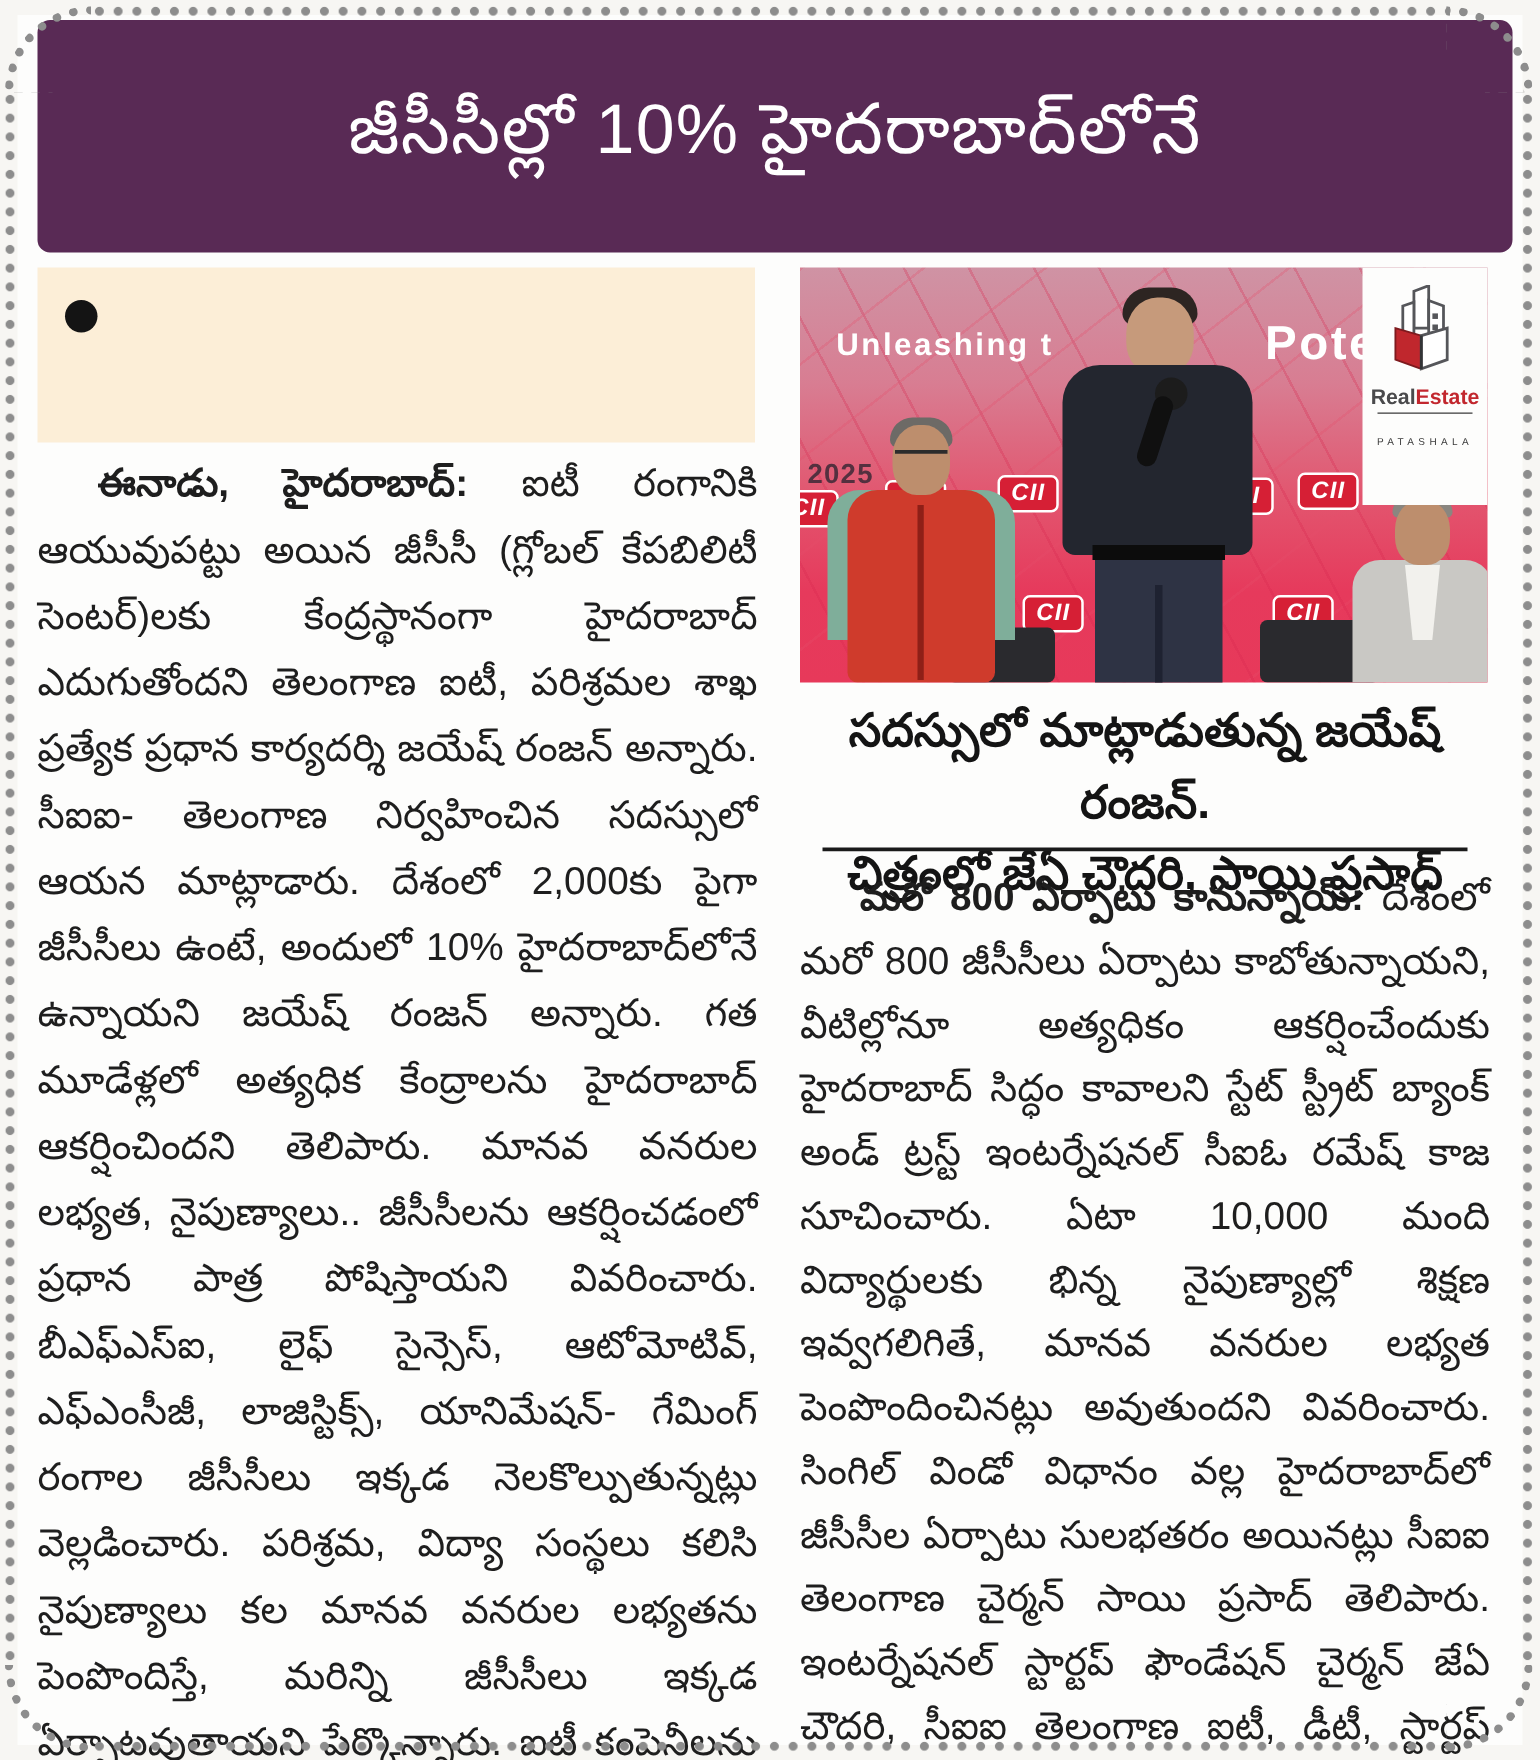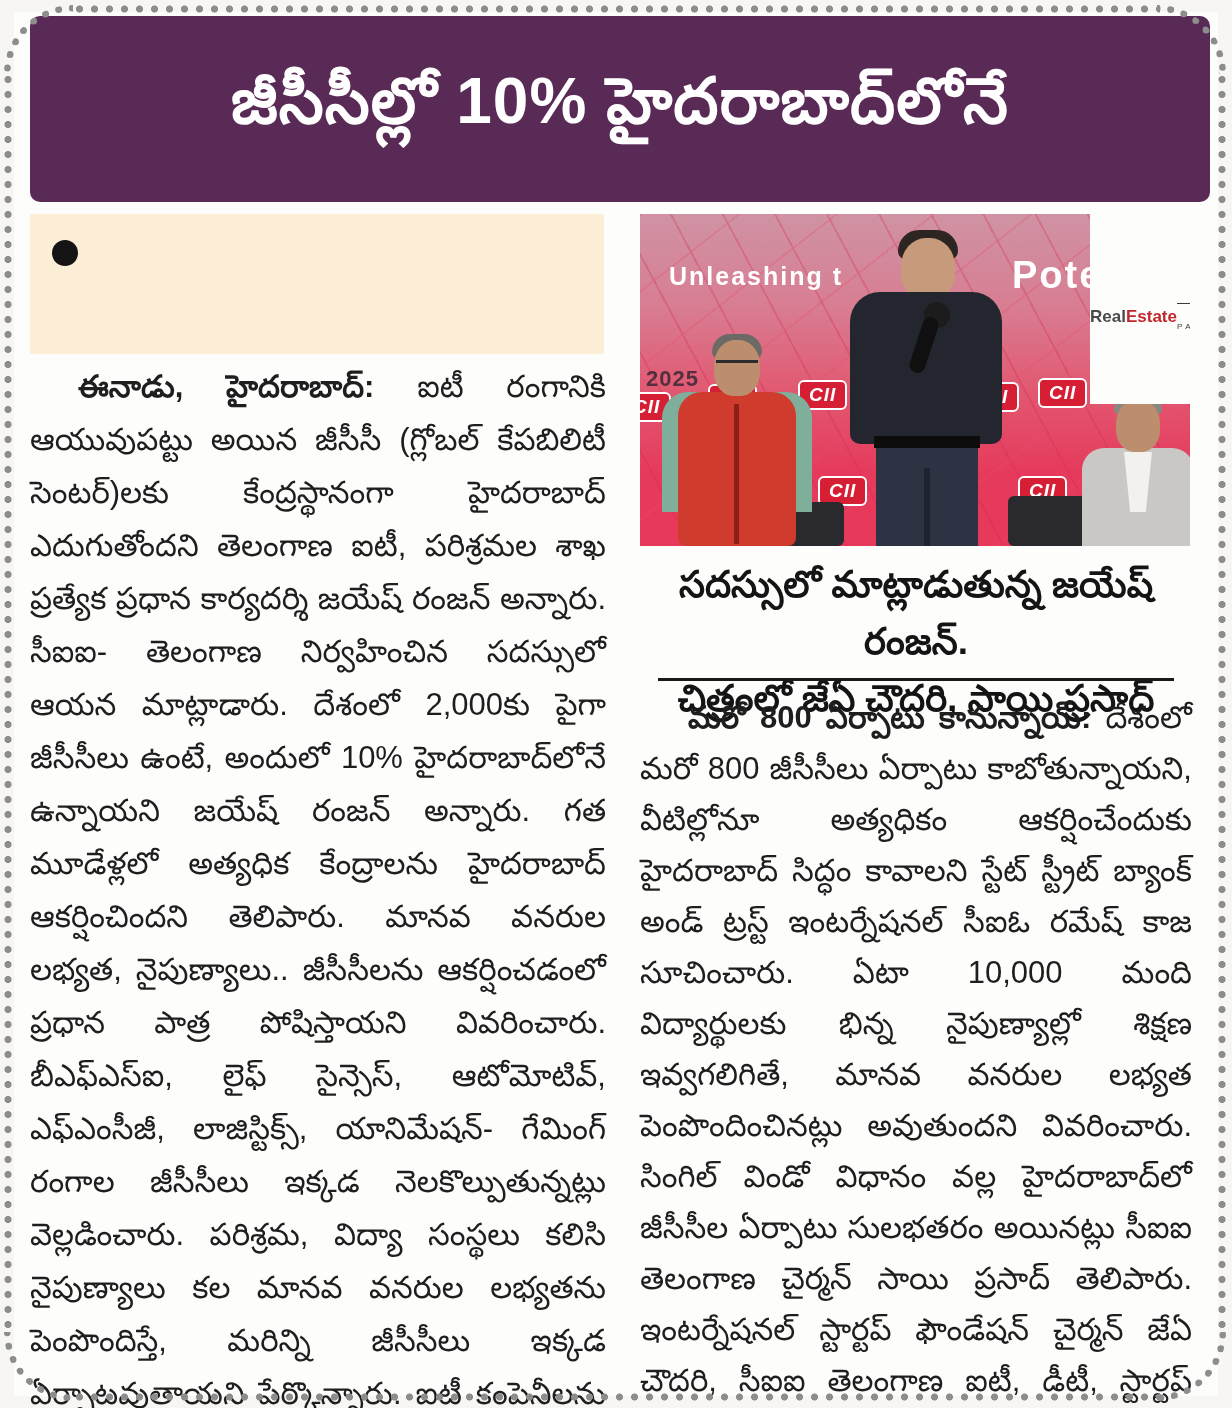--- a/index.html
+++ b/index.html
@@ -31,21 +31,21 @@
   .corner.bl{left:4px;bottom:7px;border-bottom:7px dotted #8d8d8d;border-left:7px dotted #8d8d8d;border-bottom-left-radius:70px;}
   .corner.br{right:6px;bottom:7px;border-bottom:7px dotted #8d8d8d;border-right:7px dotted #8d8d8d;border-bottom-right-radius:70px;}
 
   
   .banner{
     position:absolute;left:30px;top:16px;width:1180px;height:186px;
     background:#592a55;border-radius:10px;
     display:flex;align-items:center;justify-content:center;z-index:2;
   }
   .banner .headline{
-    color:#ffffff;font-size:64px;font-weight:700;letter-spacing:1px;white-space:nowrap;
+    color:#ffffff;font-size:56px;font-weight:400;letter-spacing:1px;white-space:nowrap;
   }
 
   
   .highlight{
     position:absolute;left:30px;top:214px;width:574px;height:140px;
     background:#fceed7;display:flex;align-items:center;padding:0;z-index:2;
   }
   .highlight .bullet{
     width:26px;height:26px;background:#141414;border-radius:50%;
     margin:0 18px 0 22px;flex:0 0 auto;align-self:flex-start;margin-top:26px;
@@ -105,21 +105,21 @@
   .gl-vline{position:absolute;left:78px;top:70px;width:5px;height:140px;background:#8e1f17;}
 
   
   .guest-r{position:absolute;right:-6px;top:186px;width:116px;height:146px;}
   .gr-head{position:absolute;left:36px;top:0;width:44px;height:52px;background:#bd8e6d;border-radius:45% 45% 42% 42%;}
   .gr-hair{position:absolute;left:34px;top:-4px;width:48px;height:18px;background:#8a8680;border-radius:20px 20px 6px 6px;}
   .gr-suit{position:absolute;left:2px;top:48px;width:112px;height:98px;background:#c9c8c4;border-radius:22px 22px 0 0;}
   .gr-shirt{position:absolute;left:44px;top:52px;width:28px;height:60px;background:#f2f1ed;clip-path:polygon(0 0,100% 0,78% 100%,22% 100%);}
 
   
-  .notch{position:absolute;right:0;top:0;width:100px;height:190px;background:#fdfdfc;display:flex;flex-direction:row;align-items:center;justify-content:flex-start;padding-top:14px;box-sizing:border-box;margin-left:24px;}
+  .notch{position:absolute;right:0;top:0;width:100px;height:190px;background:#fdfdfc;display:flex;flex-direction:column;align-items:center;justify-content:flex-start;padding-top:14px;box-sizing:border-box;margin-left:24px;}
   .logo-art{width:74px;height:78px;}
   .logo-line1{font-size:17px;font-weight:700;margin-top:2px;white-space:nowrap;}
   .logo-real{color:#4a4a4c;}
   .logo-estate{color:#c2272e;}
   .logo-line2{font-size:8px;letter-spacing:3.5px;color:#3a3a3a;margin-top:2px;border-top:1.5px solid #3a3a3a;padding-top:18px;}
 
   
   .caption{
     position:absolute;left:640px;top:556px;width:552px;z-index:2;
     text-align:center;font-size:37px;font-weight:700;color:#141414;line-height:57px;

